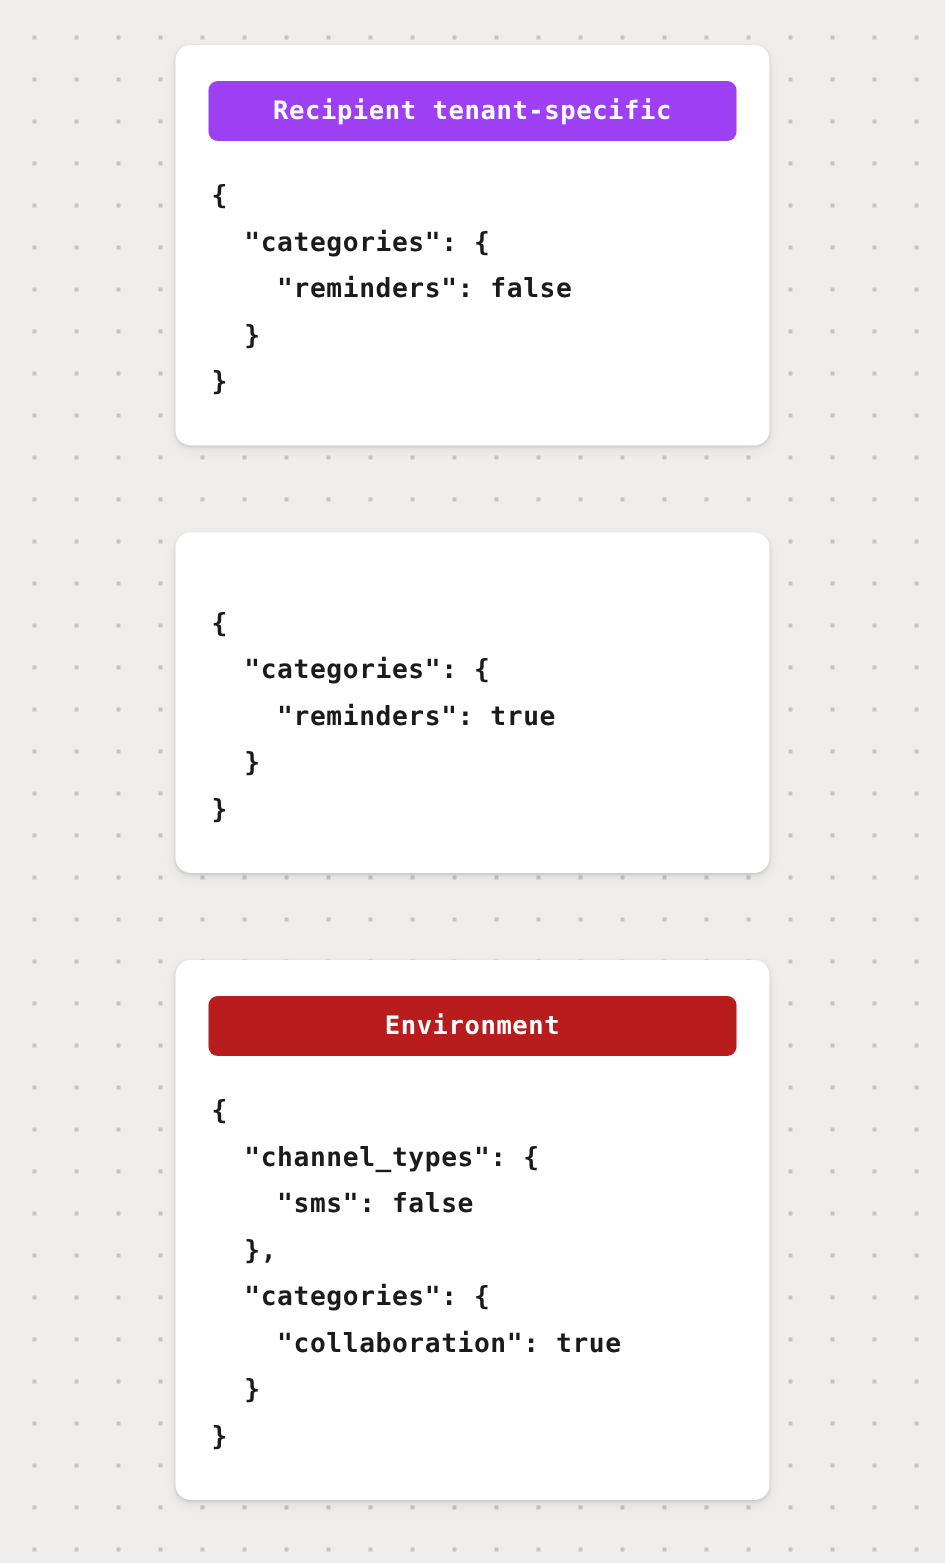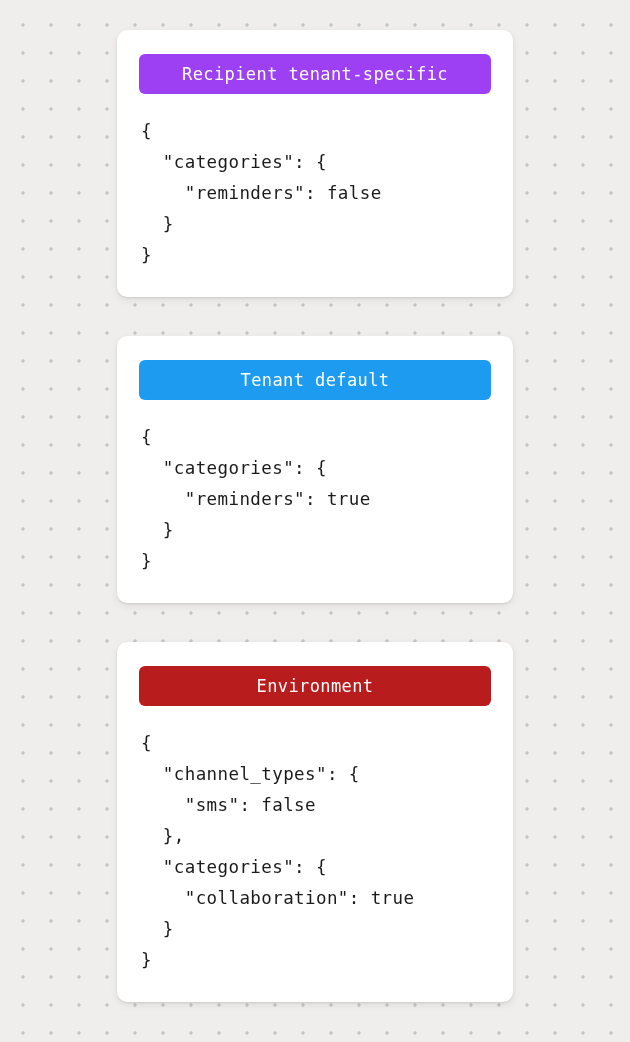--- a/index.html
+++ b/index.html
@@ -16,21 +16,22 @@
     overflow: hidden;
   }
 
   .canvas {
     width: 100%;
     height: 100%;
     display: flex;
     flex-direction: column;
     align-items: center;
     padding-top: 30px;
-    gap: 39px;
+    gap: 58px;
+    font-weight: bold;
   }
 
   .card {
     width: 396px;
     background: #ffffff;
     border-radius: 10px;
     box-shadow: 0 1px 2px rgba(0,0,0,0.10), 0 3px 8px rgba(0,0,0,0.07);
     padding: 24px 22px 26px 22px;
     flex-shrink: 0;
   }
@@ -65,21 +66,20 @@
   <div class="card">
     <div class="badge" style="background: rgb(157, 63, 243);">Recipient tenant-specific</div>
     <pre class="code">{
   "categories": {
     "reminders": false
   }
 }</pre>
   </div>
 
   <div class="card">
-    <div class="badge" style="background: rgb(29, 155, 241);">Tenant default</div>
     <pre class="code">{
   "categories": {
     "reminders": true
   }
 }</pre>
   </div>
 
   <div class="card">
     <div class="badge" style="background: #b91c1c;">Environment</div>
     <pre class="code">{

